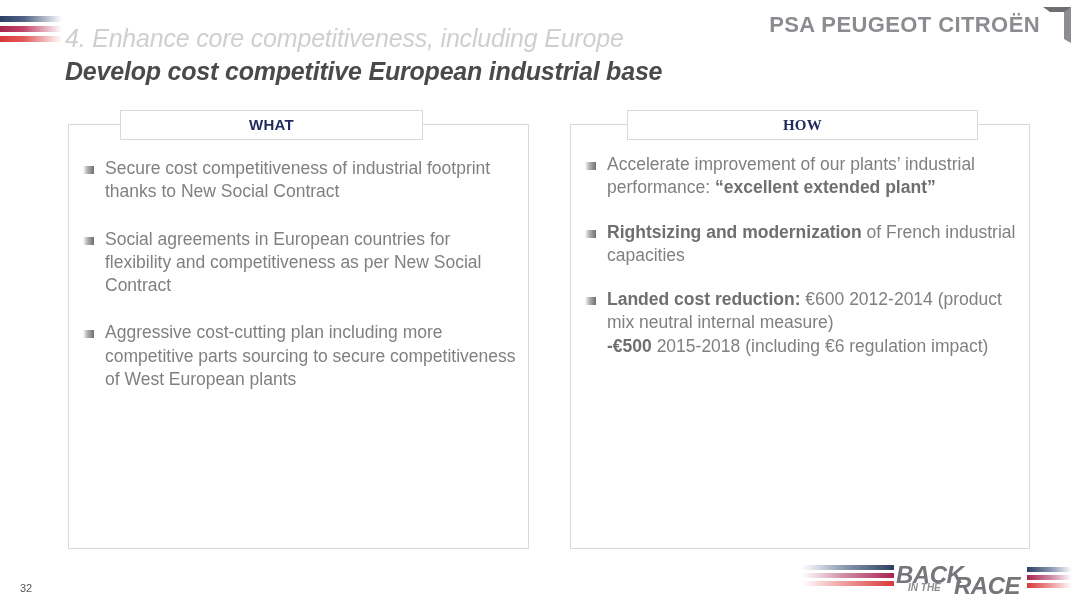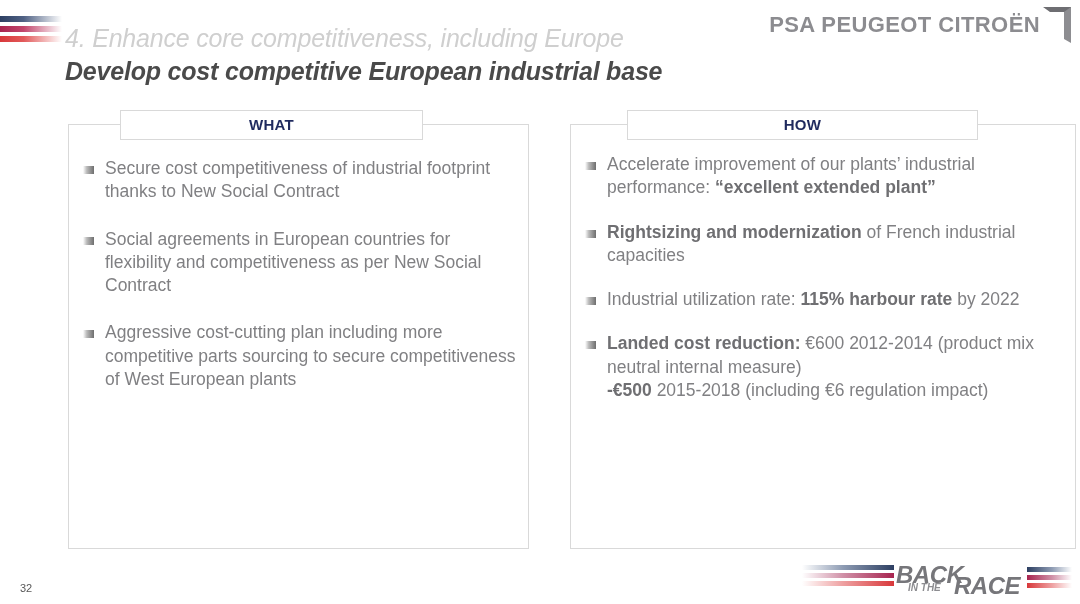--- a/index.html
+++ b/index.html
@@ -83,38 +83,38 @@
   }
 
   
   .panel {
     position: absolute;
     border: 1px solid #d9d9d9;
     box-sizing: border-box;
     background: #ffffff;
   }
   #panel-what { left: 68px;  top: 124px; width: 461px; height: 425px; padding-left: 8px; }
-  #panel-how  { left: 570px; top: 124px; width: 506px; height: 425px; }
+  #panel-how  { left: 570px; top: 124px; width: 460px; height: 425px; }
 
   .panel-header {
     position: absolute;
     border: 1px solid #d9d9d9;
     box-sizing: border-box;
     background: #ffffff;
     height: 30px;
     line-height: 28px;
     text-align: center;
     font-size: 15px;
     font-weight: bold;
     color: #1f2a5e;
     letter-spacing: 0.3px;
     z-index: 5;
   }
   #header-what { left: 120px; top: 110px; width: 303px; }
-  #header-how  { left: 627px; top: 110px; width: 351px; }
+  #header-how  { left: 627px; top: 110px; width: 351px; font-family: Liberation Serif, serif; }
 
   
   .bullet-list {
     position: absolute;
     left: 12px;
     right: 10px;
     top: 30px;
   }
   .bullet-item {
     display: flex;
@@ -263,24 +263,20 @@
 
 <div class="panel" id="panel-how">
   <div class="bullet-list">
       <div class="bullet-item">
         <span class="bullet-marker"></span>
         <div class="bullet-text"><span>Accelerate improvement of our plants’ industrial performance: </span><b>“excellent extended plant”</b></div>
       </div>
       <div class="bullet-item">
         <span class="bullet-marker"></span>
         <div class="bullet-text"><b>Rightsizing and modernization</b><span> of French industrial capacities</span></div>
-      </div>
-      <div class="bullet-item">
-        <span class="bullet-marker"></span>
-        <div class="bullet-text"><span>Industrial utilization rate: </span><b>115% harbour rate</b><span> by 2022</span></div>
       </div>
       <div class="bullet-item">
         <span class="bullet-marker"></span>
         <div class="bullet-text"><b>Landed cost reduction:</b><span> €600 2012-2014 (product mix neutral internal measure)</span><br><b>-€500</b><span> 2015-2018 (including €6 regulation impact)</span></div>
       </div>
     </div>
 </div>
 <div class="panel-header" id="header-how">HOW</div>
 
 <div id="page-number">32</div>

